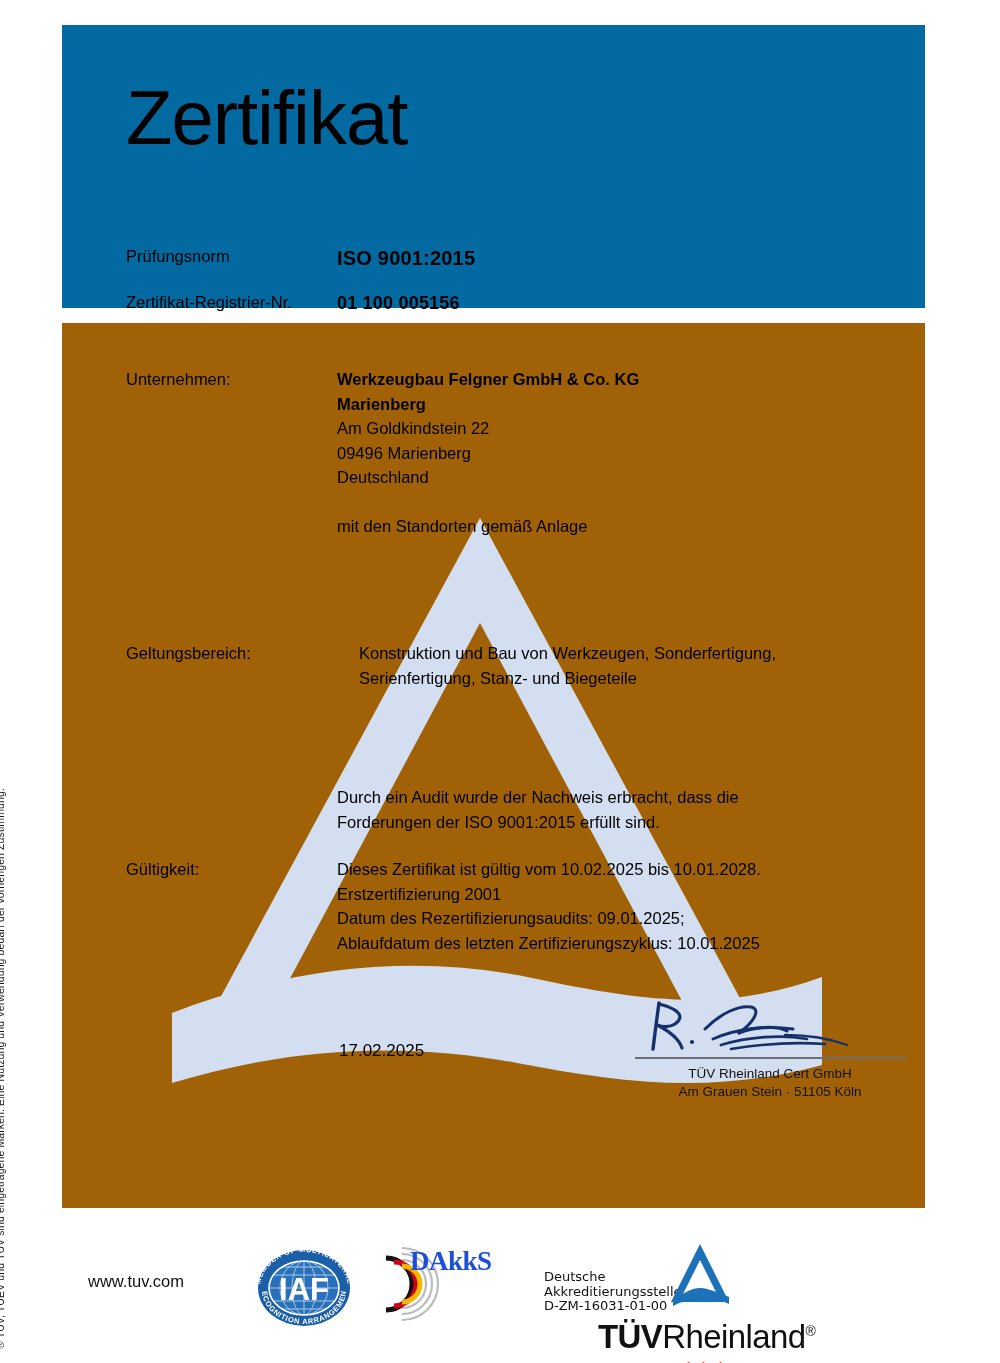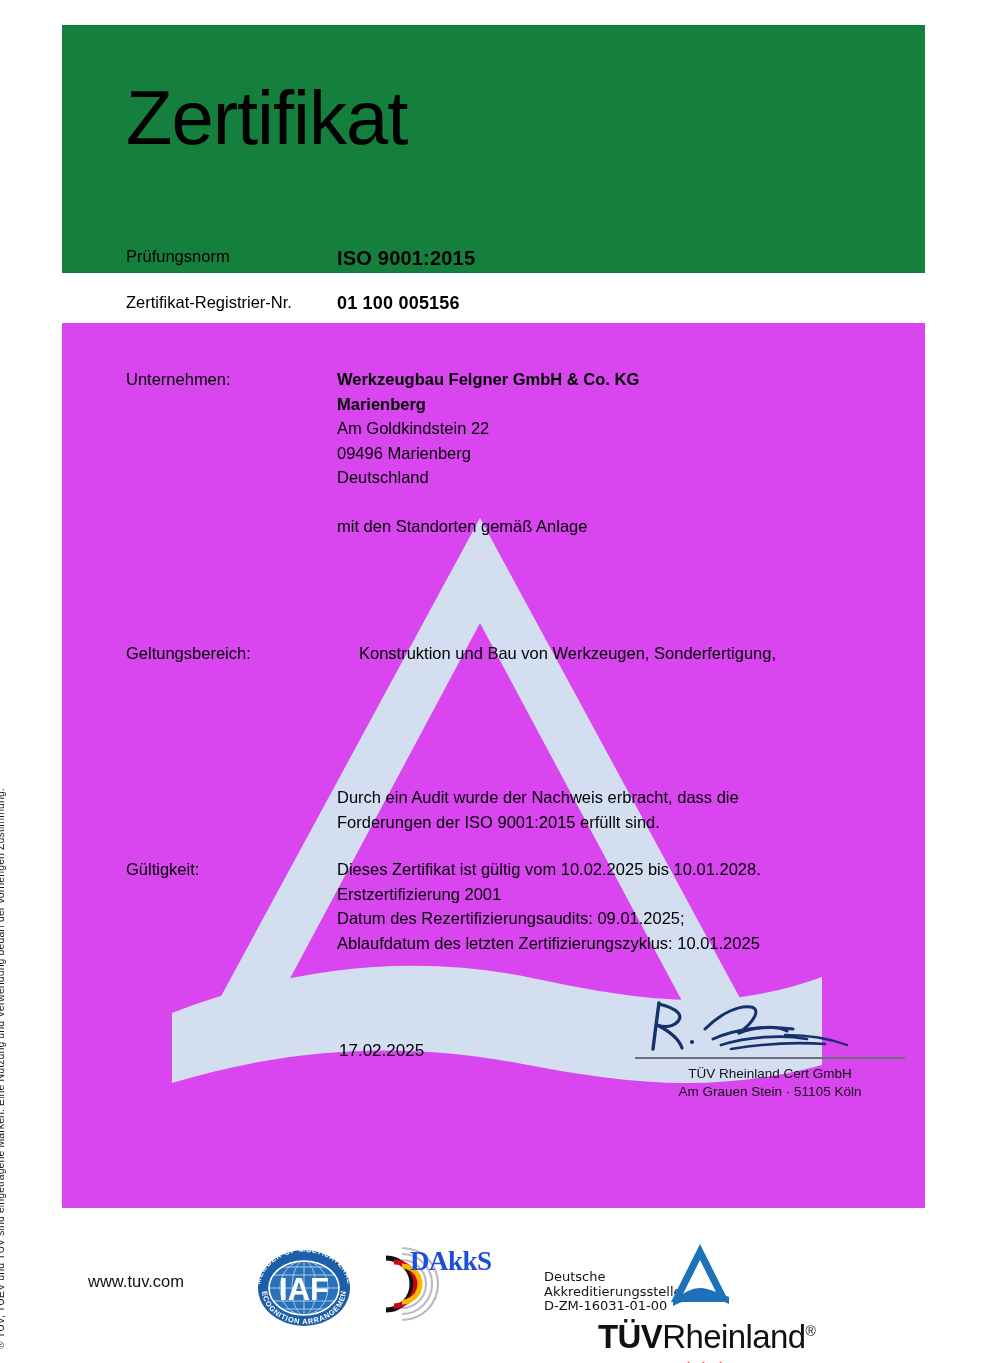--- a/index.html
+++ b/index.html
@@ -42,30 +42,30 @@
     left: 62px;
     top: 25px;
     width: 863px;
     height: 1183px;
   }
   #header-band {
     position: absolute;
     left: 0;
     top: 0;
     width: 863px;
-    height: 248px;
-    background: #15803d;
+    height: 283px;
+    background: #0369a1;
   }
   #body-band {
     position: absolute;
     left: 0;
     top: 298px;
     width: 863px;
     height: 885px;
-    background: #d946ef;
+    background: #a16207;
     overflow: hidden;
   }
 
   
   #watermark {
     position: absolute;
     left: 0;
     top: 0;
     width: 863px;
     height: 885px;
@@ -293,20 +293,21 @@
         <div>Deutschland</div>
         <div class="spacer-line"></div>
         <div>mit den Standorten gemäß Anlage</div>
       </div>
     </div>
 
     <div class="body-row" id="row-scope">
       <div class="body-label">Geltungsbereich:</div>
       <div class="body-value">
         <div>Konstruktion und Bau von Werkzeugen, Sonderfertigung,</div>
+        <div>Serienfertigung, Stanz- und Biegeteile</div>
       </div>
     </div>
 
     <div class="body-row" id="row-audit">
       <div class="body-label"></div>
       <div class="body-value">
         <div>Durch ein Audit wurde der Nachweis erbracht, dass die</div>
         <div>Forderungen der ISO 9001:2015 erfüllt sind.</div>
       </div>
     </div>

